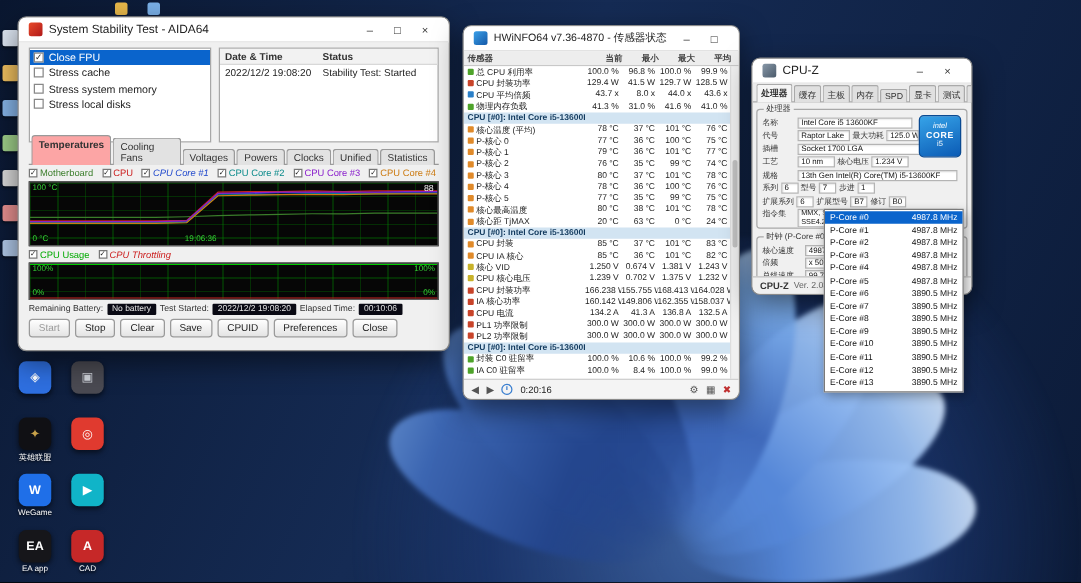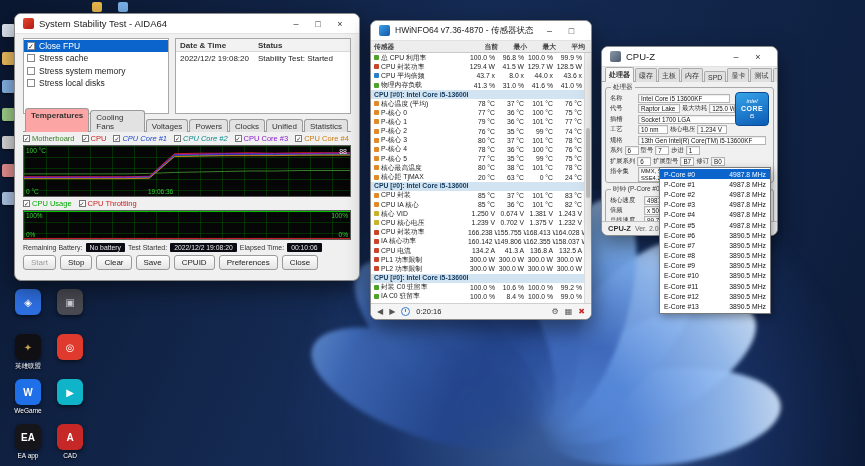--- a/index.html
+++ b/index.html
@@ -290,21 +290,21 @@
             <span style="color: rgb(204, 32, 32);">CPU</span>
           </span>
 
           <span class="leg-item">
             <span class="leg-sq">✓</span>
             <span style="color: rgb(32, 72, 204); font-style: italic;">CPU Core #1</span>
           </span>
 
           <span class="leg-item">
             <span class="leg-sq">✓</span>
-            <span style="color: rgb(10, 138, 138); font-style: italic;">CPU Core #2</span>
+            <span style="color: rgb(10, 138, 138);">CPU Core #2</span>
           </span>
 
           <span class="leg-item">
             <span class="leg-sq">✓</span>
             <span style="color: rgb(138, 32, 204);">CPU Core #3</span>
           </span>
 
           <span class="leg-item">
             <span class="leg-sq">✓</span>
             <span style="color: rgb(204, 122, 16);">CPU Core #4</span>
@@ -328,21 +328,21 @@
 
       <div class="leg">
 
           <span class="leg-item">
             <span class="leg-sq">✓</span>
             <span style="color: rgb(0, 170, 0);">CPU Usage</span>
           </span>
 
           <span class="leg-item">
             <span class="leg-sq">✓</span>
-            <span style="color: rgb(204, 32, 32);">CPU Throttling</span>
+            <span style="color: rgb(204, 32, 32); font-style: italic;">CPU Throttling</span>
           </span>
         </div>
 
       <div class="graph g2">
         <span class="glabel" style="left:2px;top:1px">100%</span>
         <span class="glabel" style="left:2px;bottom:1px">0%</span>
         <span class="glabel" style="right:2px;top:1px">100%</span>
         <span class="glabel" style="right:2px;bottom:1px">0%</span>
       <svg viewBox="0 0 100 100" preserveAspectRatio="none" style="position: absolute; inset: 0px; width: 100%; height: 100%; z-index: 1;">
             <polyline points="0.00,2.00 7.69,2.00 15.38,2.00 23.08,2.00 30.77,2.00 38.46,2.00 46.15,2.00 53.85,2.00 61.54,2.00 69.23,2.00 76.92,2.00 84.62,2.00 92.31,2.00 100.00,2.00" fill="none" stroke="#00cc00" stroke-width="1" vector-effect="non-scaling-stroke"></polyline>

